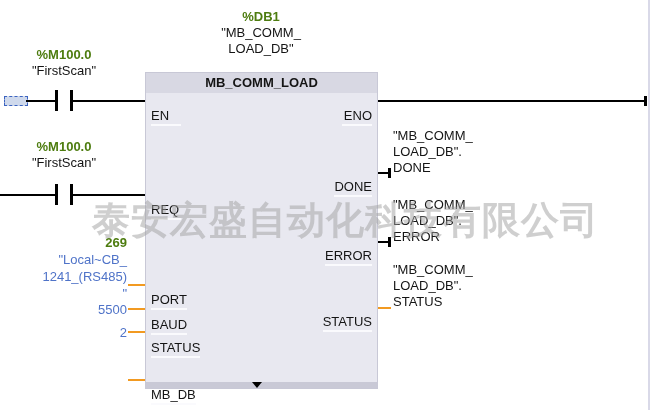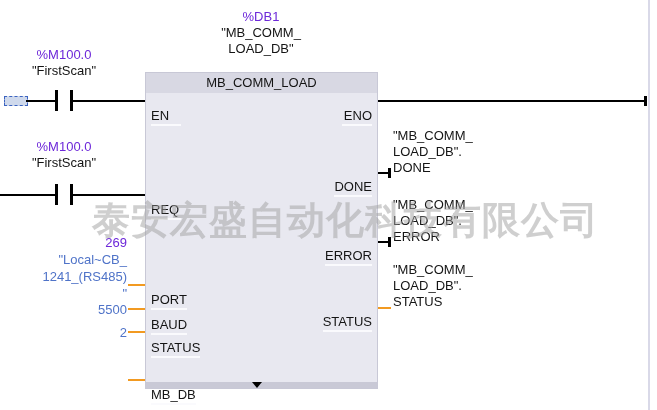--- a/index.html
+++ b/index.html
@@ -5,32 +5,32 @@
   html,body{margin:0;padding:0;background:#fff;}
   #canvas{
     position:relative;width:657px;height:410px;background:#ffffff;overflow:hidden;
     font-family:"Liberation Sans","DejaVu Sans",sans-serif;font-size:13px;color:#141414;
   }
   .abs{position:absolute;}
   .wire-h{position:absolute;height:2px;background:#000;}
   .wire-h.data{background:#F29A21;}
   .tick{position:absolute;width:3px;height:10px;background:#000;}
   .contact-bar{position:absolute;width:3px;height:21px;background:#000;}
-  .addr{color:#6d28d9;font-weight:normal;}
+  .addr{color:#4d7c0f;font-weight:bold;}
   .val{color:#4F73C8;}
   .lbl-center{text-align:center;line-height:16px;}
   .lbl-right{text-align:right;line-height:17px;}
   .out-lbl{line-height:16px;}
   #block{
     position:absolute;left:145px;top:72px;width:233px;height:317px;
     background:#E8E8F0;border:1px solid #C8C8D6;box-sizing:border-box;
   }
   #block-header{
     position:absolute;left:0;top:0;width:100%;height:20px;background:#D8D8E3;
-    font-weight:normal;text-align:center;line-height:20px;
+    font-weight:bold;text-align:center;line-height:20px;
   }
   #block-footer{
     position:absolute;left:0;bottom:0;width:100%;height:6px;background:#C9C9D6;
   }
   .pin{position:absolute;line-height:16px;white-space:nowrap;margin-top:14px;}
   .pin span{display:inline-block;border-bottom:2px solid #FAFAFD;padding-bottom:0px;min-width:30px;}
   .pin.in{left:5px;}
   .pin.out{right:5px;text-align:right;text-decoration:underline;}
   .tri-down{
     position:absolute;width:0;height:0;

